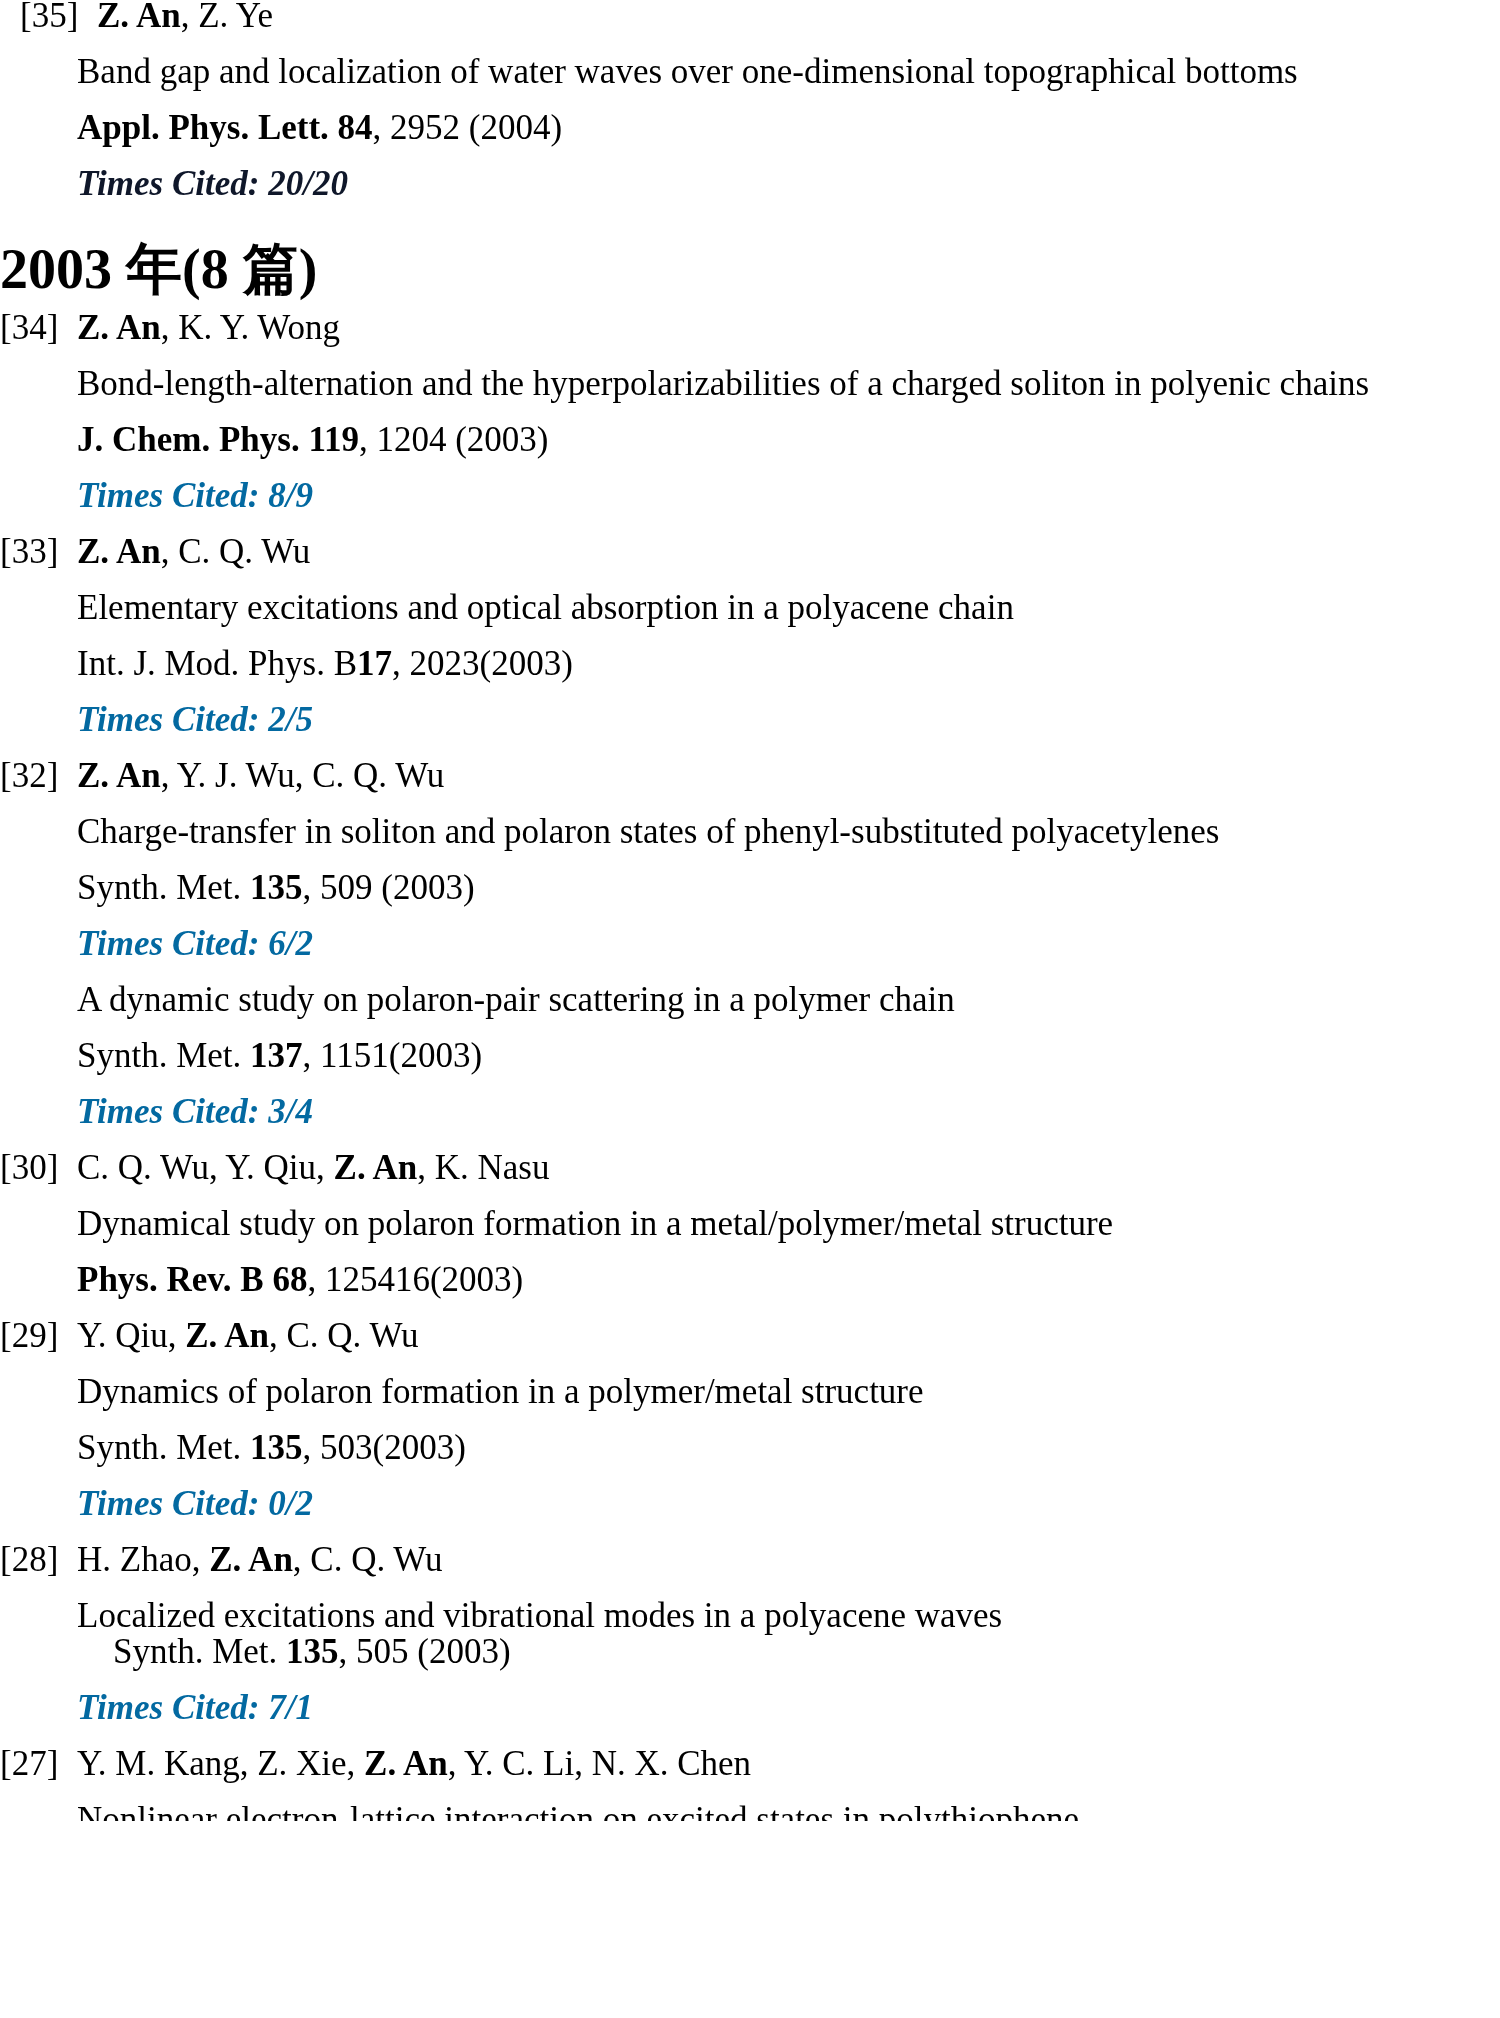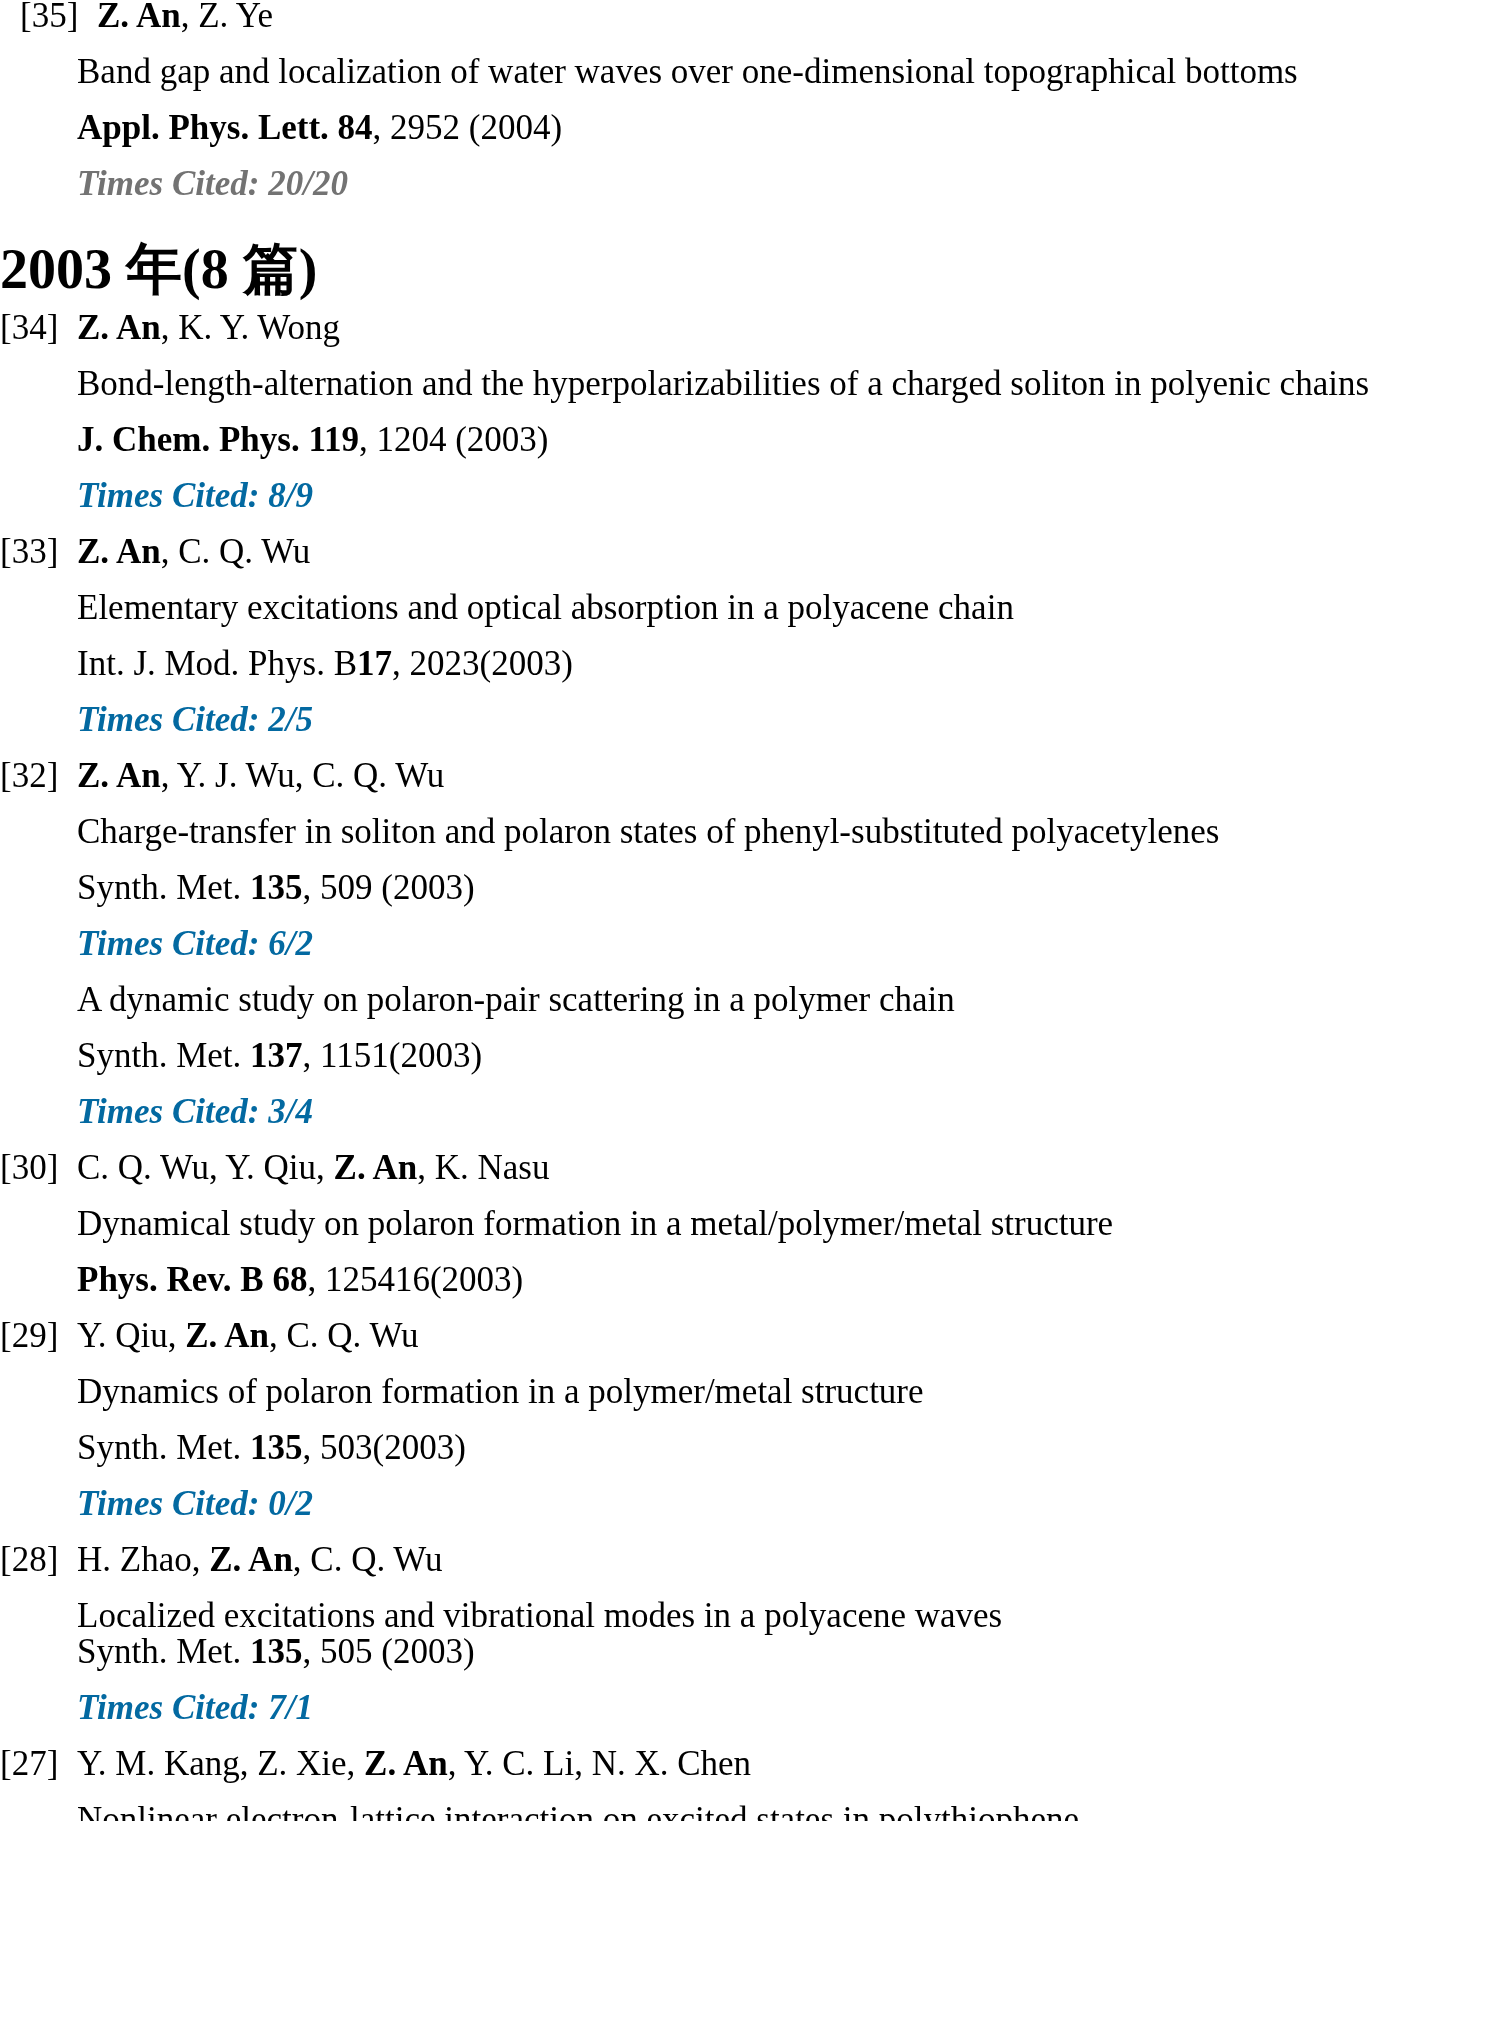--- a/index.html
+++ b/index.html
@@ -20,23 +20,23 @@
   .first { margin-top: -12px; }
   .first .ref { margin-left: 20px; }
   .year {
     margin-top: 26px;
     height: 62px;
     line-height: 62px;
     font-weight: bold;
     font-size: 56px;
   }
   .tc { font-weight: bold; font-style: italic; }
-  .tc[data-color="red"]  { color: #737373; }
+  .tc[data-color="red"]  { color: #0f172a; }
   .tc[data-color="blue"] { color: #0369a1; }
-  .tight { margin-top: -20px; }
+  .tight { margin-top: -20px; margin-left: 36px; }
 </style>
 </head>
 <body>
 
 <div class="page">
 
   <div class="entry">
     <div class="line first"><span class="ref">[35]</span><span></span><span class="b">Z. An</span><span>, Z. Ye</span></div>
     <div class="line ind">Band gap and localization of water waves over one-dimensional topographical bottoms</div>
     <div class="line ind"><span></span><span class="b">Appl. Phys. Lett. 84</span><span>, 2952 (2004)</span></div>

